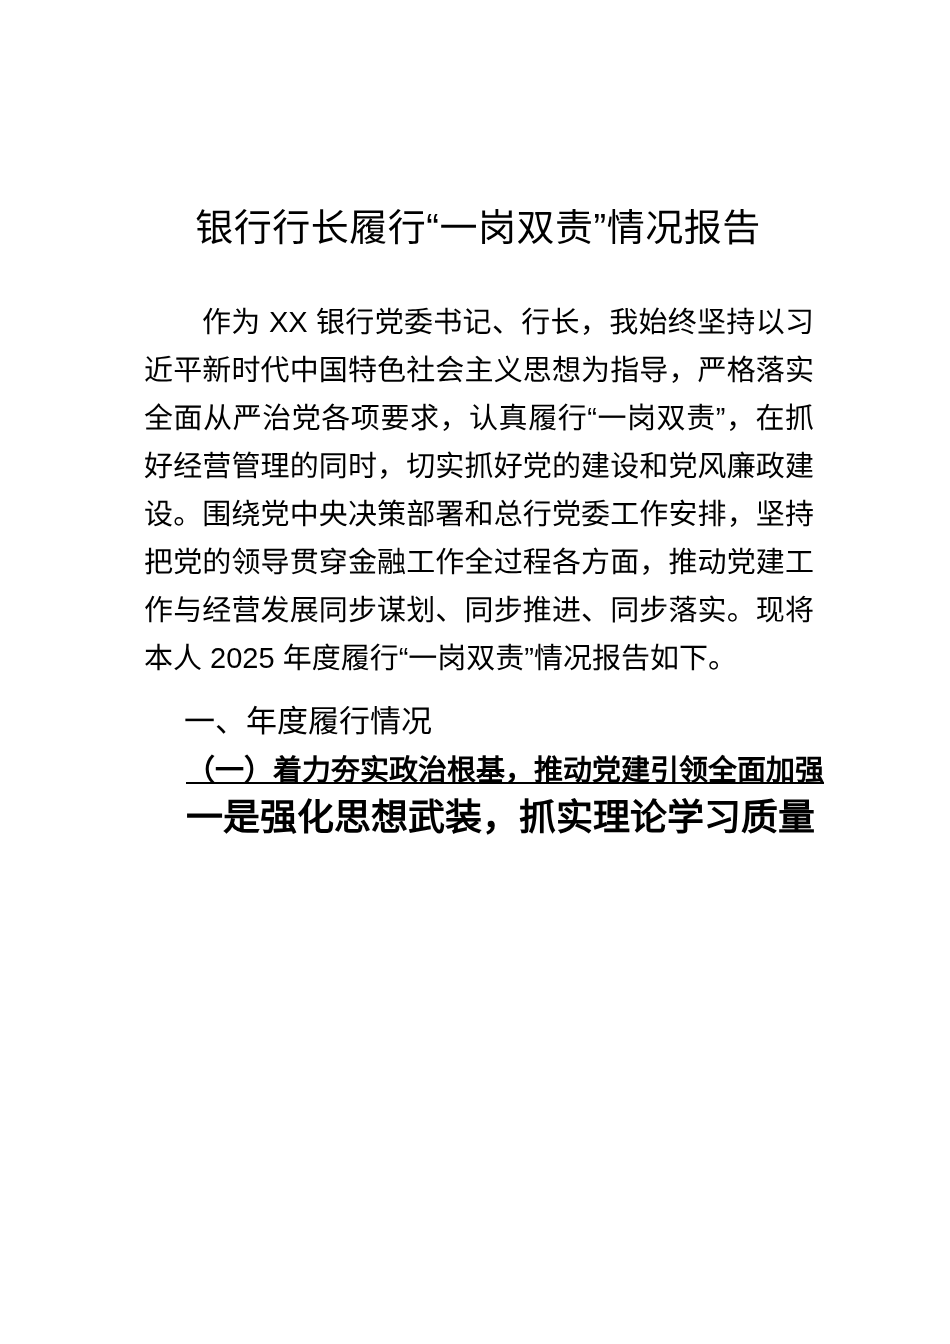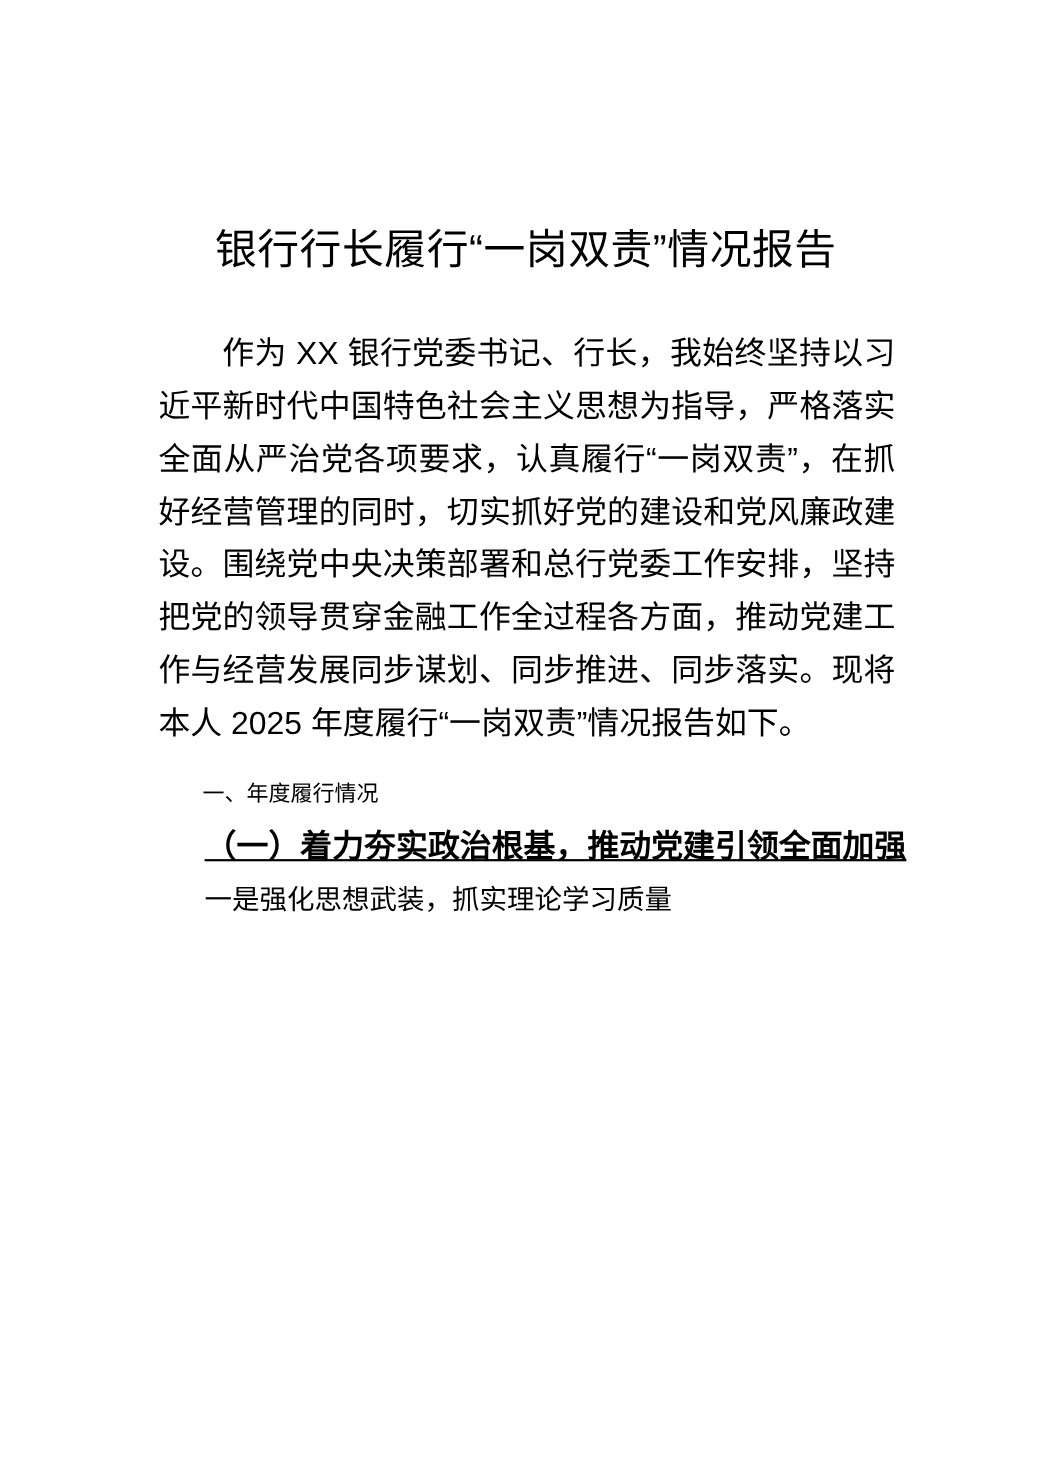--- a/index.html
+++ b/index.html
@@ -61,46 +61,46 @@
     letter-spacing: 0px;
     word-break: break-all;
   }
 
   .para.indent {
     text-indent: 58px;
   }
 
   
   .heading-1 {
-    font-size: 20px;
+    font-size: 31px;
     line-height: 48px;
     margin: 0;
     text-indent: 56px;
     font-weight: 400;
     white-space: nowrap;
   }
 
   
   .heading-2 {
     font-size: 29px;
     line-height: 48px;
     margin: 0;
     text-indent: 58px;
     font-weight: 700;
     white-space: nowrap;
     text-decoration: underline;
   }
 
   
   .heading-3 {
-    font-size: 25px;
+    font-size: 37px;
     line-height: 48px;
     margin: 0;
     text-indent: 58px;
-    font-weight: 400;
+    font-weight: 700;
     white-space: nowrap;
   }
 </style>
 </head>
 <body>
 
 <div class="page">
 
   <h1 class="doc-title">银行行长履行“一岗双责”情况报告</h1>
 

